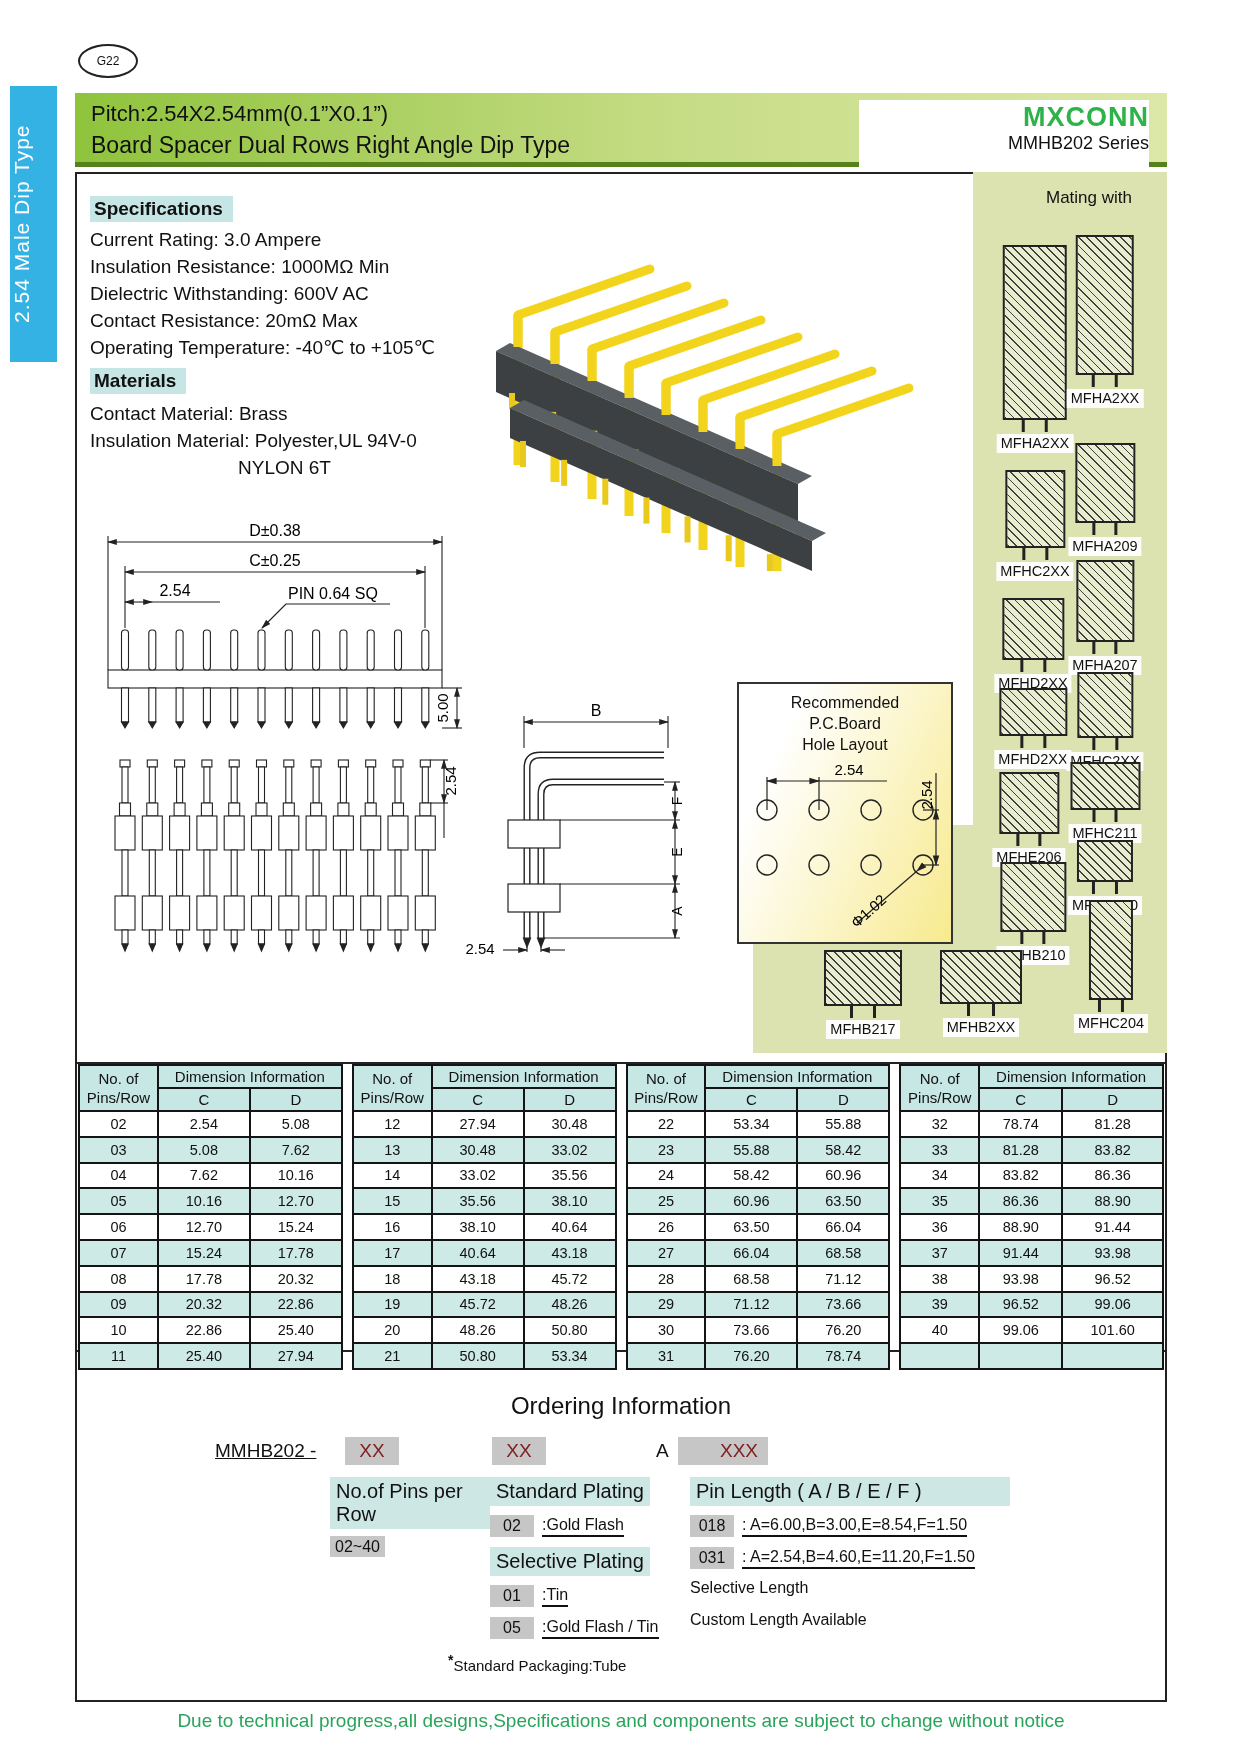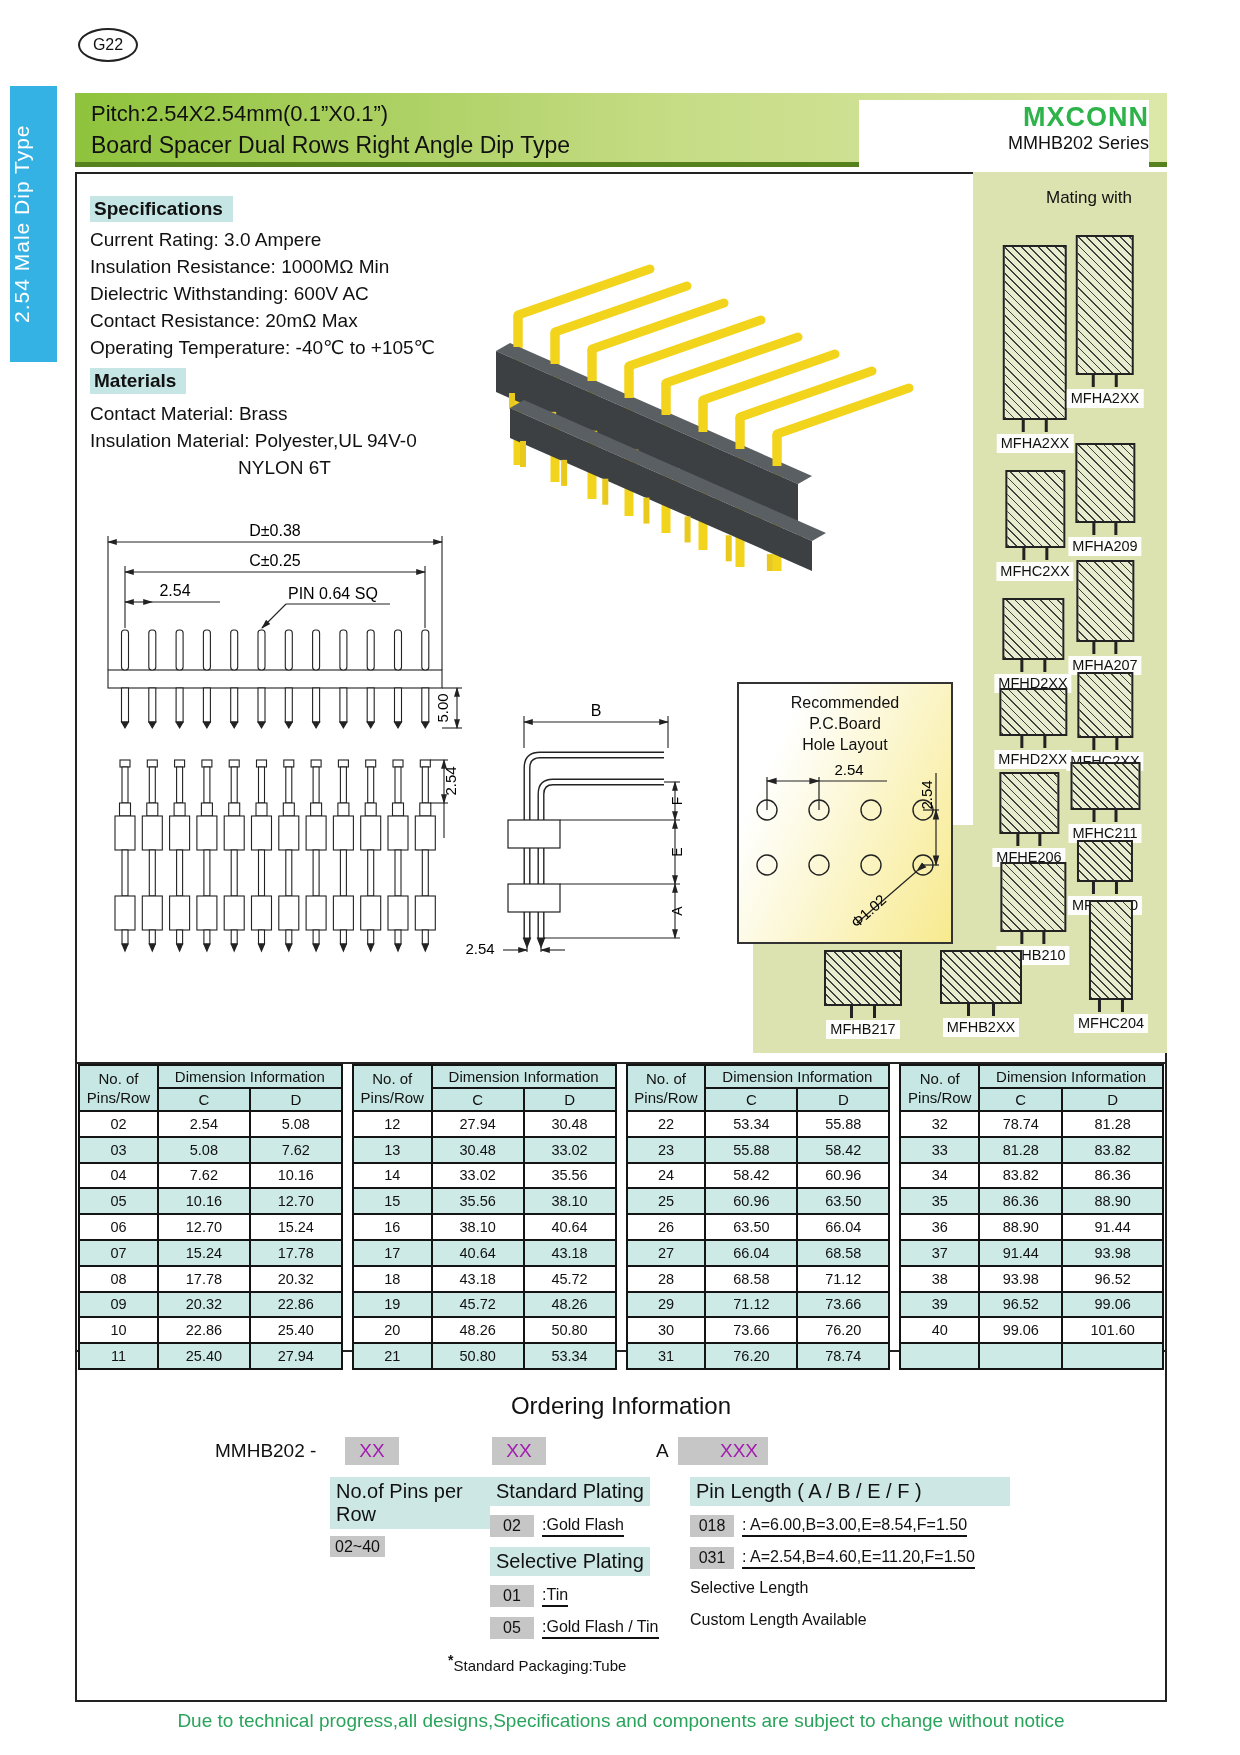--- a/index.html
+++ b/index.html
@@ -1,20 +1,20 @@
 <!DOCTYPE html>
 <html><head>
 <meta charset="utf-8">
 <style>
   html,body{margin:0;padding:0;background:#888;}
   #page{position:relative;width:1240px;height:1755px;background:#fff;overflow:hidden;
         font-family:"Liberation Sans","DejaVu Sans",sans-serif;color:#111;}
   
-  .g22{position:absolute;left:78px;top:28px;width:56px;height:30px;border:2px solid #222;
-       border-radius:50%;text-align:center;line-height:30px;font-size:16px;}
+  .g22{position:absolute;left:78px;top:44px;width:56px;height:30px;border:2px solid #222;
+       border-radius:50%;text-align:center;line-height:30px;font-size:12px;}
   
   .sidebar{position:absolute;left:10px;top:86px;width:47px;height:276px;background:#35b2e4;}
   .sidebar span{display:block;width:100%;height:100%;writing-mode:vertical-rl;transform:rotate(180deg);
        color:#fff;font-size:21px;text-align:center;letter-spacing:1px;}
   
   .header{position:absolute;left:75px;top:93px;width:1092px;height:74px;
        background:linear-gradient(90deg,#8fc33c,#c6dc85 55%,#dce8a8);
        border-bottom:5px solid #55821d;box-sizing:border-box;padding:6px 0 0 16px;}
   .header .t1{font-size:22px;line-height:30px;}
   .header .t2{font-size:23px;line-height:32px;}
@@ -54,21 +54,21 @@
   .dim-group table{width:100%;border-collapse:collapse;}
   .dim-group th,.dim-group td{border:2px solid #141414;text-align:center;font-weight:normal;
        font-size:15px;padding:0;}
   .dim-group th{background:#c6e7e4;height:21px;}
   .dim-group td{height:23.8px;font-size:14.5px;}
   .dim-group tbody tr:nth-child(even) td{background:#cdeae6;}
   .pins-head{line-height:19px;}
   
   .ord-title{position:absolute;left:75px;top:1392px;width:1092px;text-align:center;font-size:24px;}
   .model-row{position:absolute;left:215px;top:1437px;font-size:19px;}
-  .xbox{position:absolute;background:#c6c6c6;text-align:center;padding:3px 0;font-size:19px;color:#a21caf;}
+  .xbox{position:absolute;background:#c6c6c6;text-align:center;padding:3px 0;font-size:19px;color:#7f1d1d;}
   .chip{display:inline-block;background:#cde8e4;font-size:20px;padding:3px 6px;margin-bottom:9px;}
   .ord-col{position:absolute;top:1477px;}
   .opt-row{display:flex;align-items:center;margin-bottom:10px;}
   .code-box{background:#c6c6c6;min-width:34px;text-align:center;padding:2px 5px;margin-right:8px;font-size:16px;}
   .opt-label{font-size:16px;}
   .opt-label.ul{border-bottom:2px solid #111;padding-bottom:1px;}
   .note-line{font-size:16px;margin:6px 0 14px 0;}
   .pack-note{position:absolute;left:448px;top:1652px;font-size:15px;}
   .pack-note sup{font-weight:bold;font-size:14px;}
   
@@ -826,21 +826,21 @@
               <td></td>
             </tr>
           </tbody>
         </table>
       </div>
   </div>
 
   <div class="ord-title">Ordering Information</div>
 
   <div>
-    <span class="model-row" style="left:215px;top:1440px;position:absolute;">MMHB202 -</span>
+    <span class="model-row" style="left:215px;top:1440px;position:absolute;text-decoration:underline;">MMHB202 -</span>
     <span class="xbox" style="left:345px;top:1437px;width:54px;">XX</span>
     <span class="xbox" style="left:492px;top:1437px;width:54px;">XX</span>
     <span style="position:absolute;left:656px;top:1440px;font-size:19px;">A</span>
     <span class="xbox" style="left:678px;top:1437px;width:58px;padding-left:32px;">XXX</span>
   </div>
 
   <div class="ord-col" style="left:330px;width:160px;">
     <div class="chip" style="min-width:136px;">No.of Pins per Row</div><br>
     <span class="code-box" style="min-width:52px;">02~40</span>
   </div>

